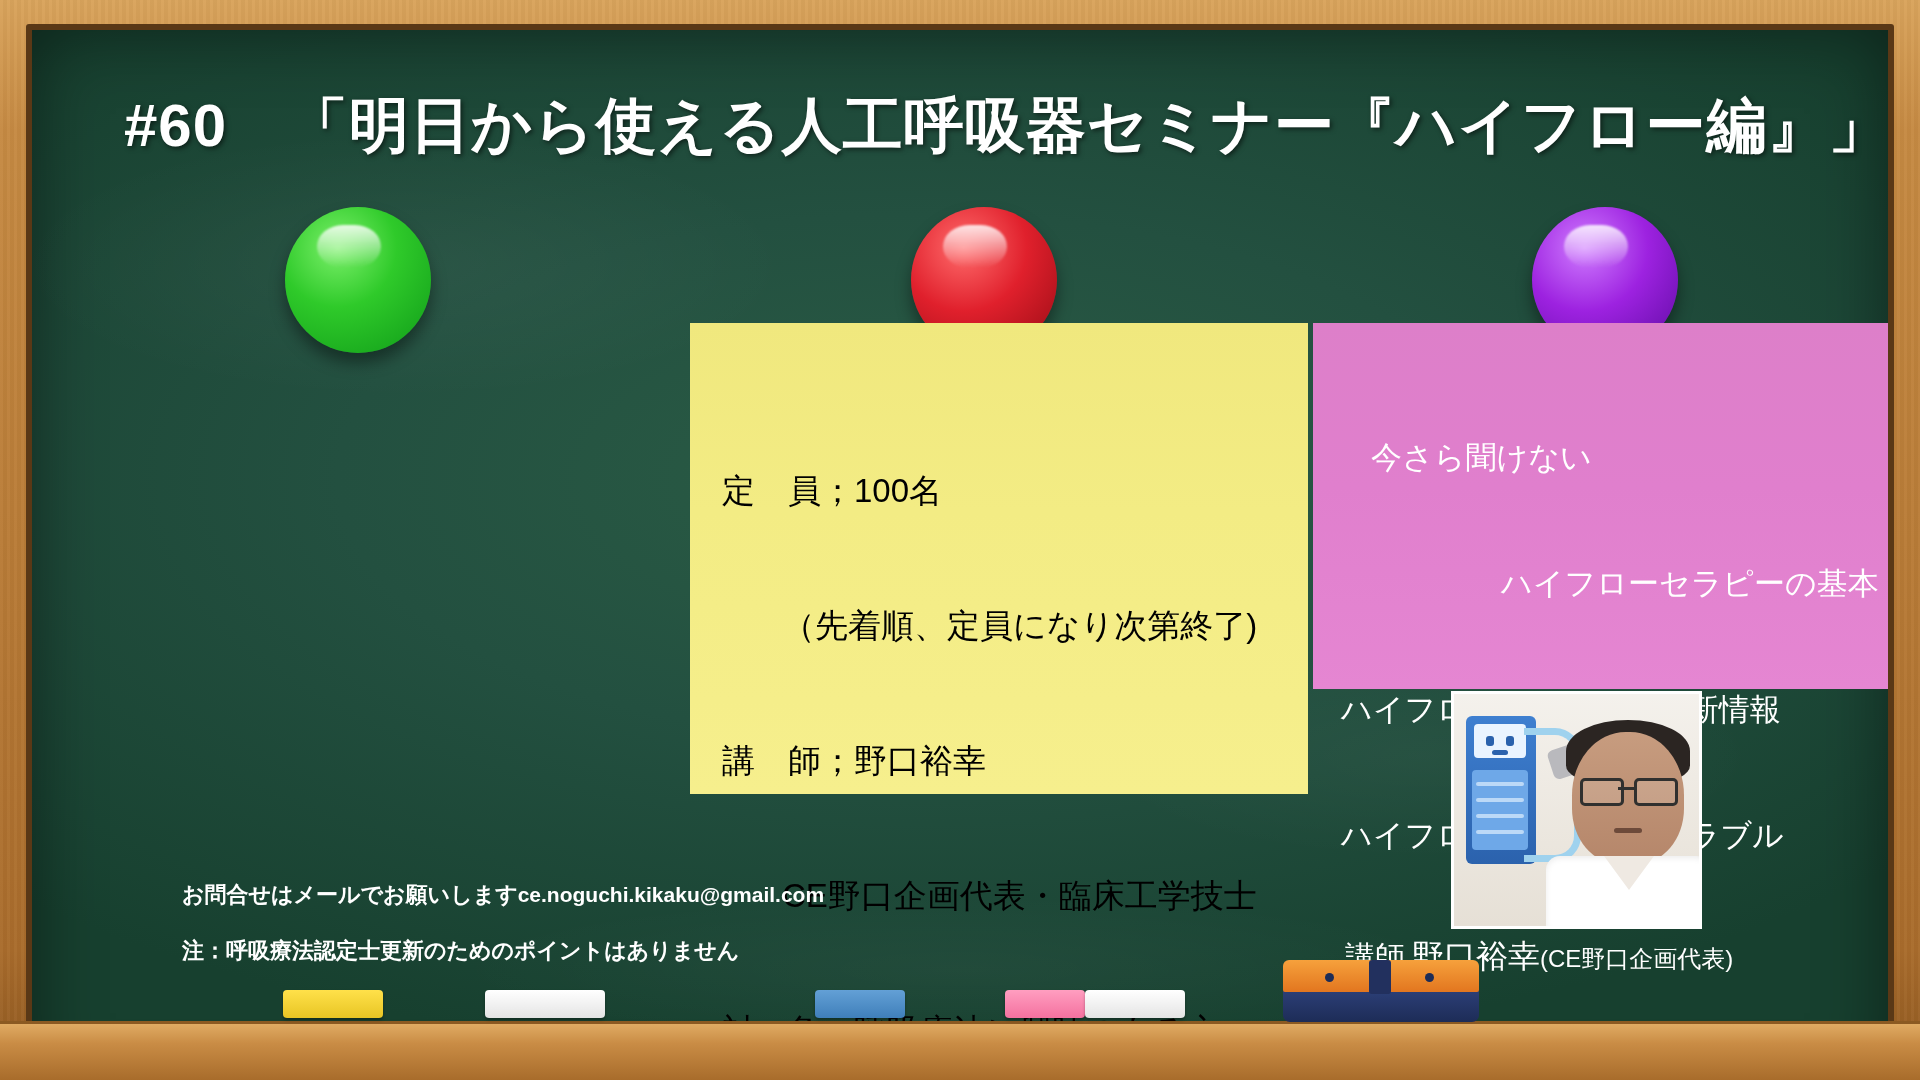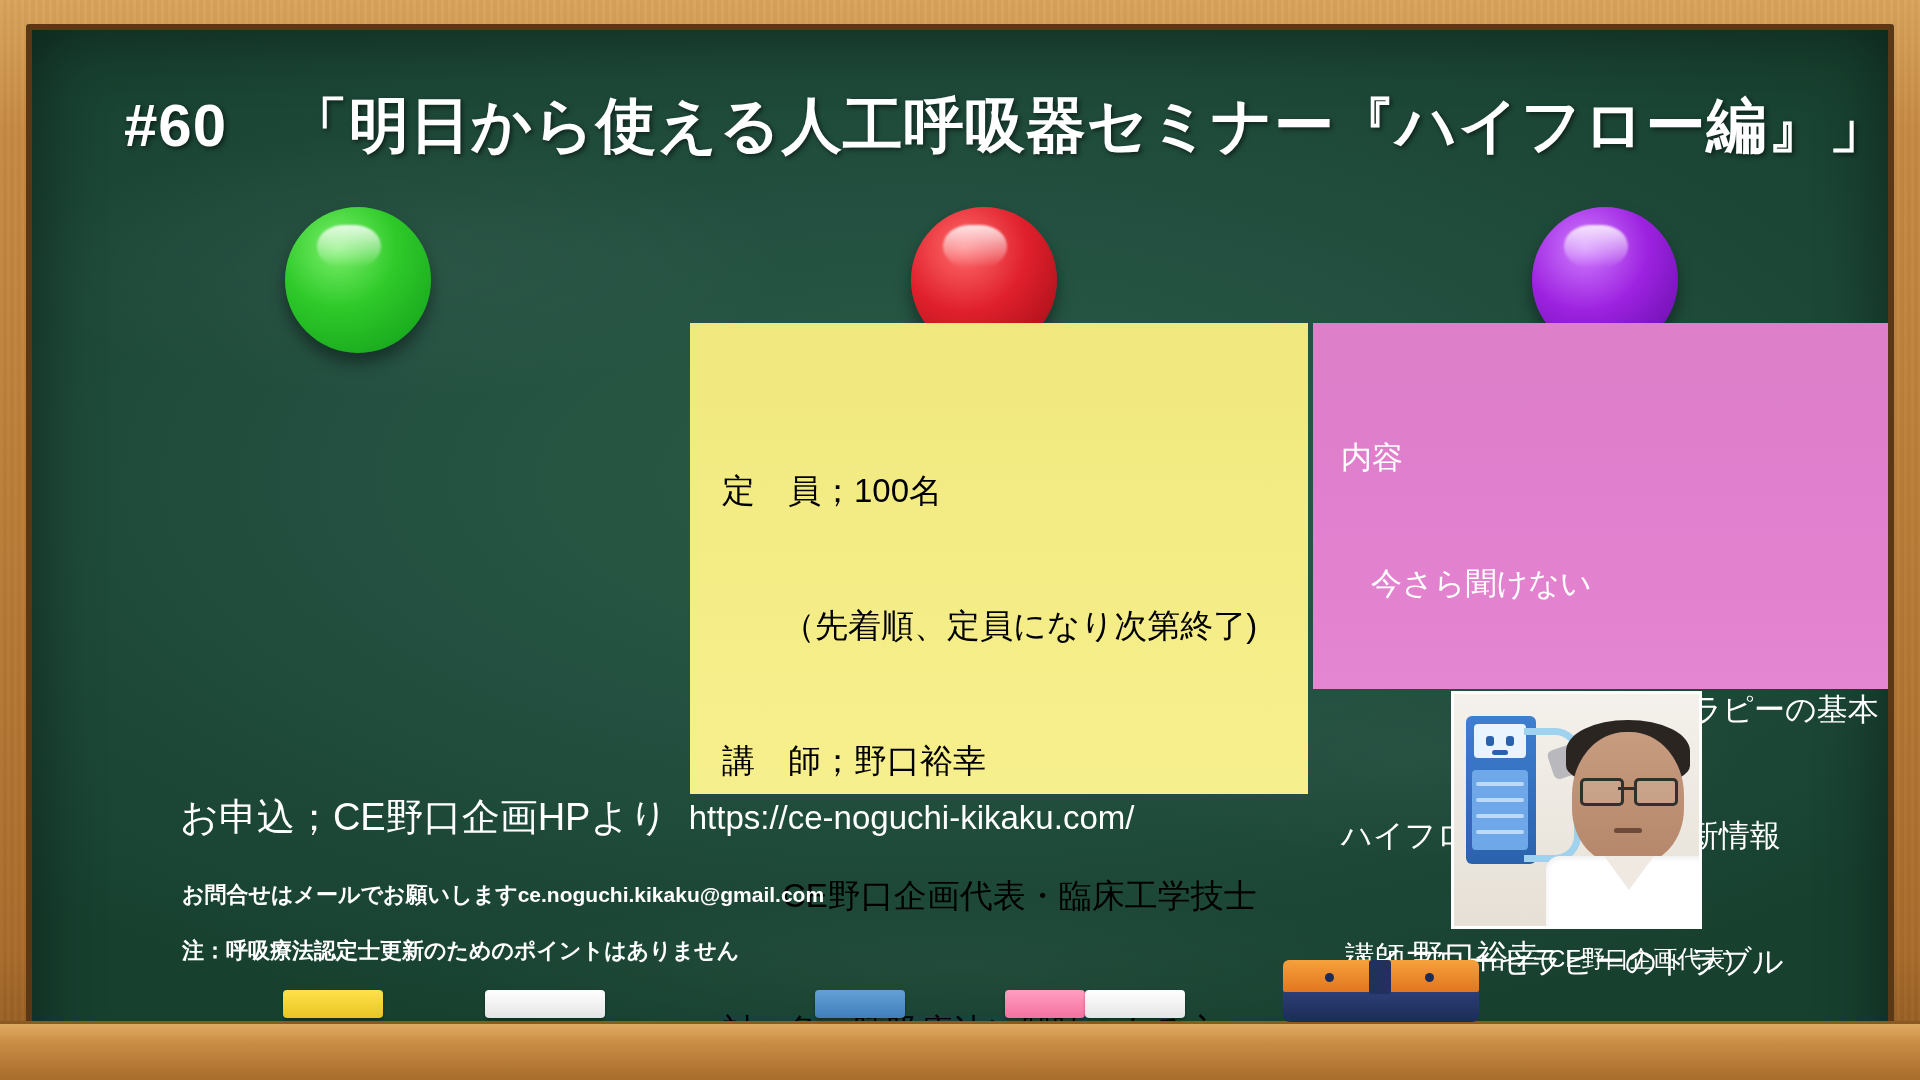--- a/index.html
+++ b/index.html
@@ -200,34 +200,29 @@
         <span class="pline ind2">CE野口企画代表・臨床工学技士</span>
         <span class="pline">対　象；呼吸療法に興味のある方</span>
         
         
         
       </div>
     </div>
 
     <div class="panel panel-pink">
       <div class="panel-text">
-        <span class="pline">内容</span>
         <span class="pline pink-ind">今さら聞けない</span>
         <span class="pline pink-ind3">ハイフローセラピーの基本</span>
         <span class="pline">ハイフローセラピーの最新情報</span>
         <span class="pline">ハイフローセラピーのトラブル</span>
         
         
       </div>
     </div>
 
-    <div class="apply-row">
-      <span class="apply-main">お申込；CE野口企画HPより</span>
-      <span class="apply-url">https://ce-noguchi-kikaku.com/</span>
-    </div>
 
     <div class="contact-line">
       <span>お問合せはメールでお願いします</span><span class="mail">ce.noguchi.kikaku@gmail.com</span>
     </div>
 
     <div class="note-line">注：呼吸療法認定士更新のためのポイントはありません</div>
 
     <div class="photo">
       <div class="photo-bg"></div>
       <div class="dev-body"></div>

